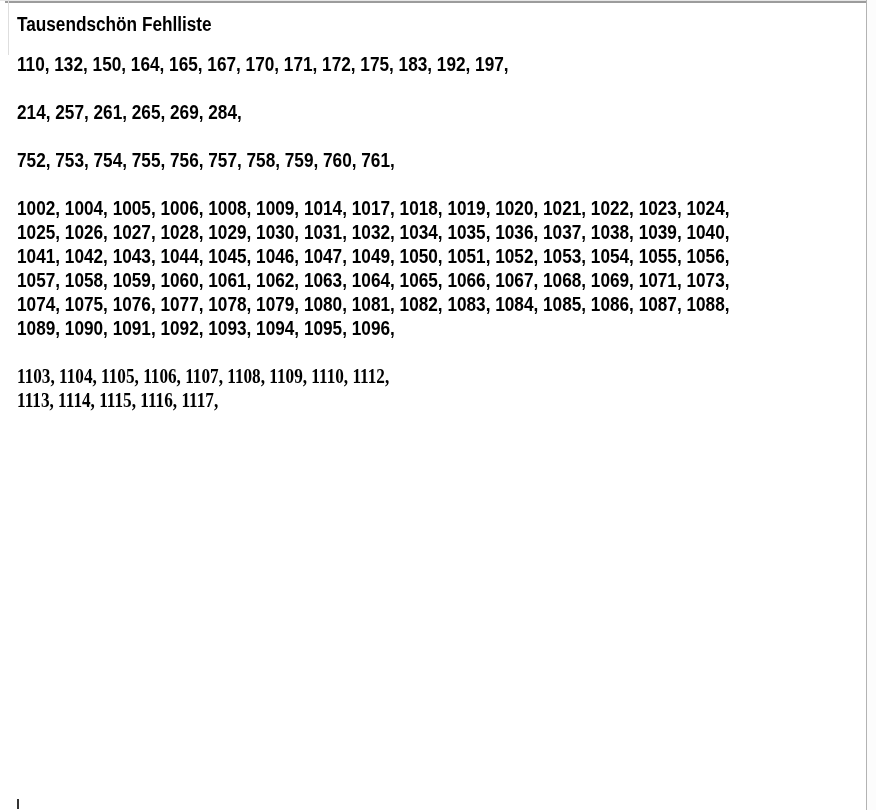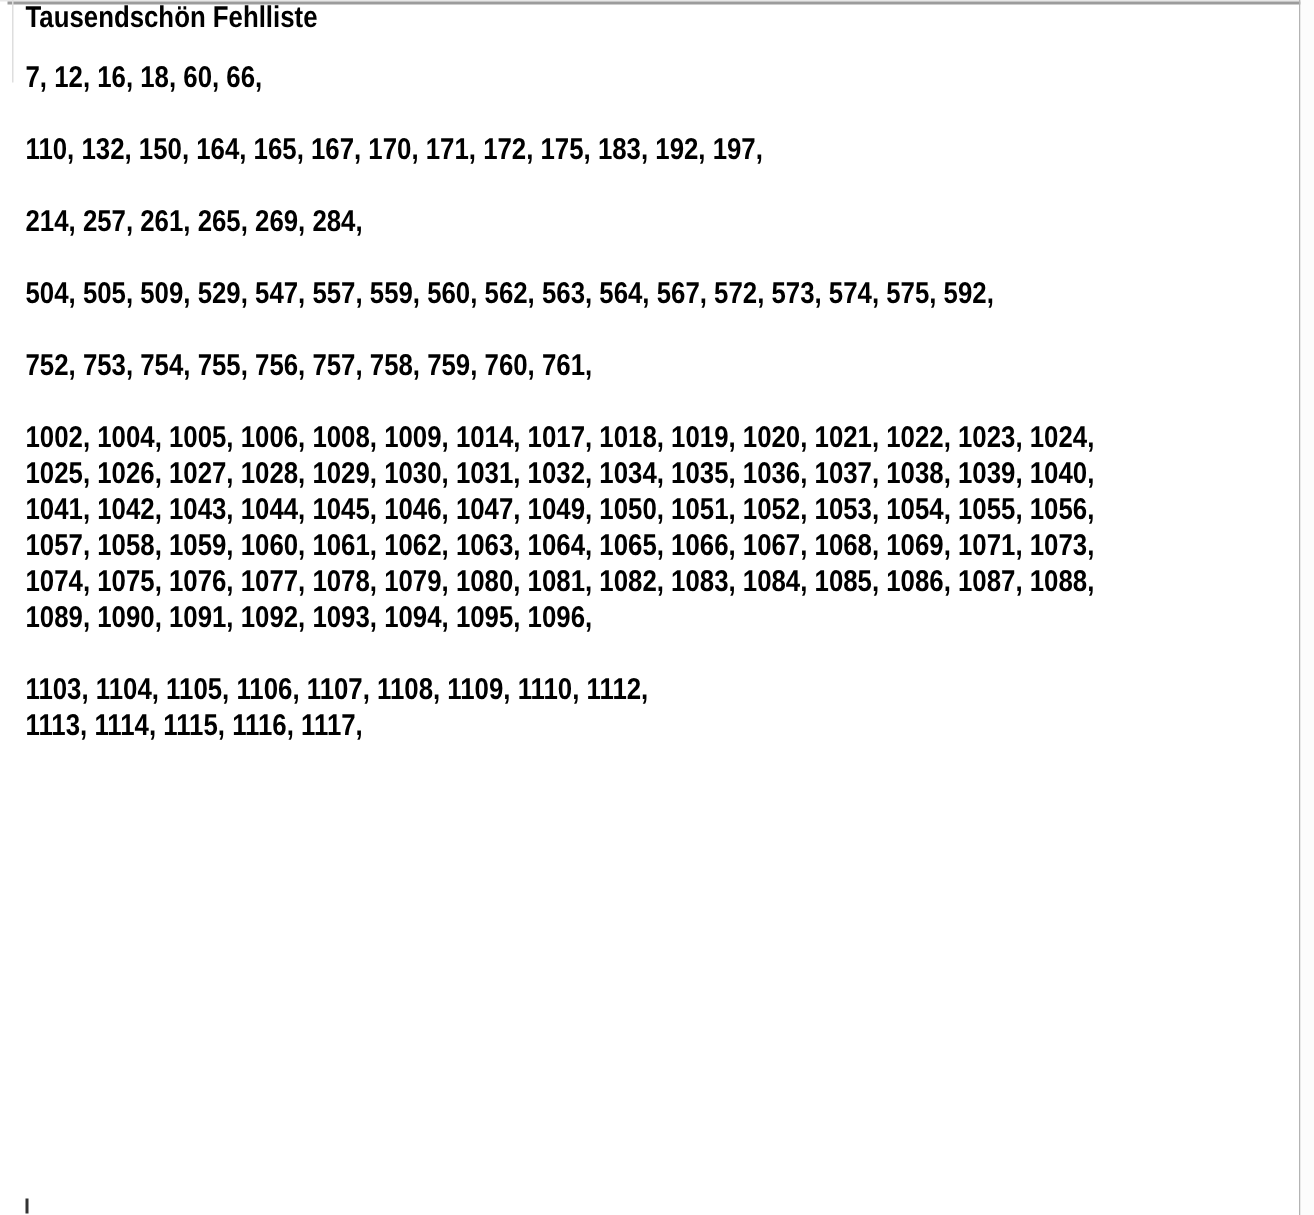--- a/index.html
+++ b/index.html
@@ -42,38 +42,39 @@
   .scrollbar-track {
     position: absolute;
     left: 867px; top: 0;
     width: 9px; height: 810px;
     background: #fcfcfc;
   }
   
   .doc-content {
     position: absolute;
     left: 17px;
-    top: 2px;
+    top: 14px;
     width: 760px;
     color: #000000;
   }
   .doc-title {
     font-size: 20px;
     line-height: 20px;
     font-weight: 700;
     transform: scaleX(0.86);
     transform-origin: 0 50%;
     white-space: pre;
     margin: 0 0 18px 0;
   }
   .para {
     margin: 0 0 24px 0;
   }
   .para:last-child {
     margin-bottom: 0;
+    font-family: Liberation Serif, serif;
   }
   .tline {
     font-size: 20px;
     line-height: 24px;
     height: 24px;
     font-weight: 700;
     transform: scaleX(0.86);
     transform-origin: 0 50%;
     white-space: pre;
   }
@@ -91,37 +92,31 @@
 
 <div class="top-line-light"></div>
 <div class="top-line"></div>
 <div class="left-edge-line"></div>
 <div class="right-edge-line"></div>
 <div class="scrollbar-track"></div>
 
 <div class="doc-content">
   <div class="doc-title">Tausendschön Fehlliste</div>
 
-  <div class="para">
-    <div class="tline">7, 12, 16, 18, 60, 66,</div>
-  </div>
 
   <div class="para">
     <div class="tline">110, 132, 150, 164, 165, 167, 170, 171, 172, 175, 183, 192, 197,</div>
   </div>
 
   <div class="para">
     <div class="tline">214, 257, 261, 265, 269, 284,</div>
   </div>
 
 
 
-  <div class="para">
-    <div class="tline">504, 505, 509, 529, 547, 557, 559, 560, 562, 563, 564, 567, 572, 573, 574, 575, 592,</div>
-  </div>
 
 
   <div class="para">
     <div class="tline">752, 753, 754, 755, 756, 757, 758, 759, 760, 761,</div>
   </div>
 
 
 
   <div class="para">
     <div class="tline">1002, 1004, 1005, 1006, 1008, 1009, 1014, 1017, 1018, 1019, 1020, 1021, 1022, 1023, 1024,</div>

